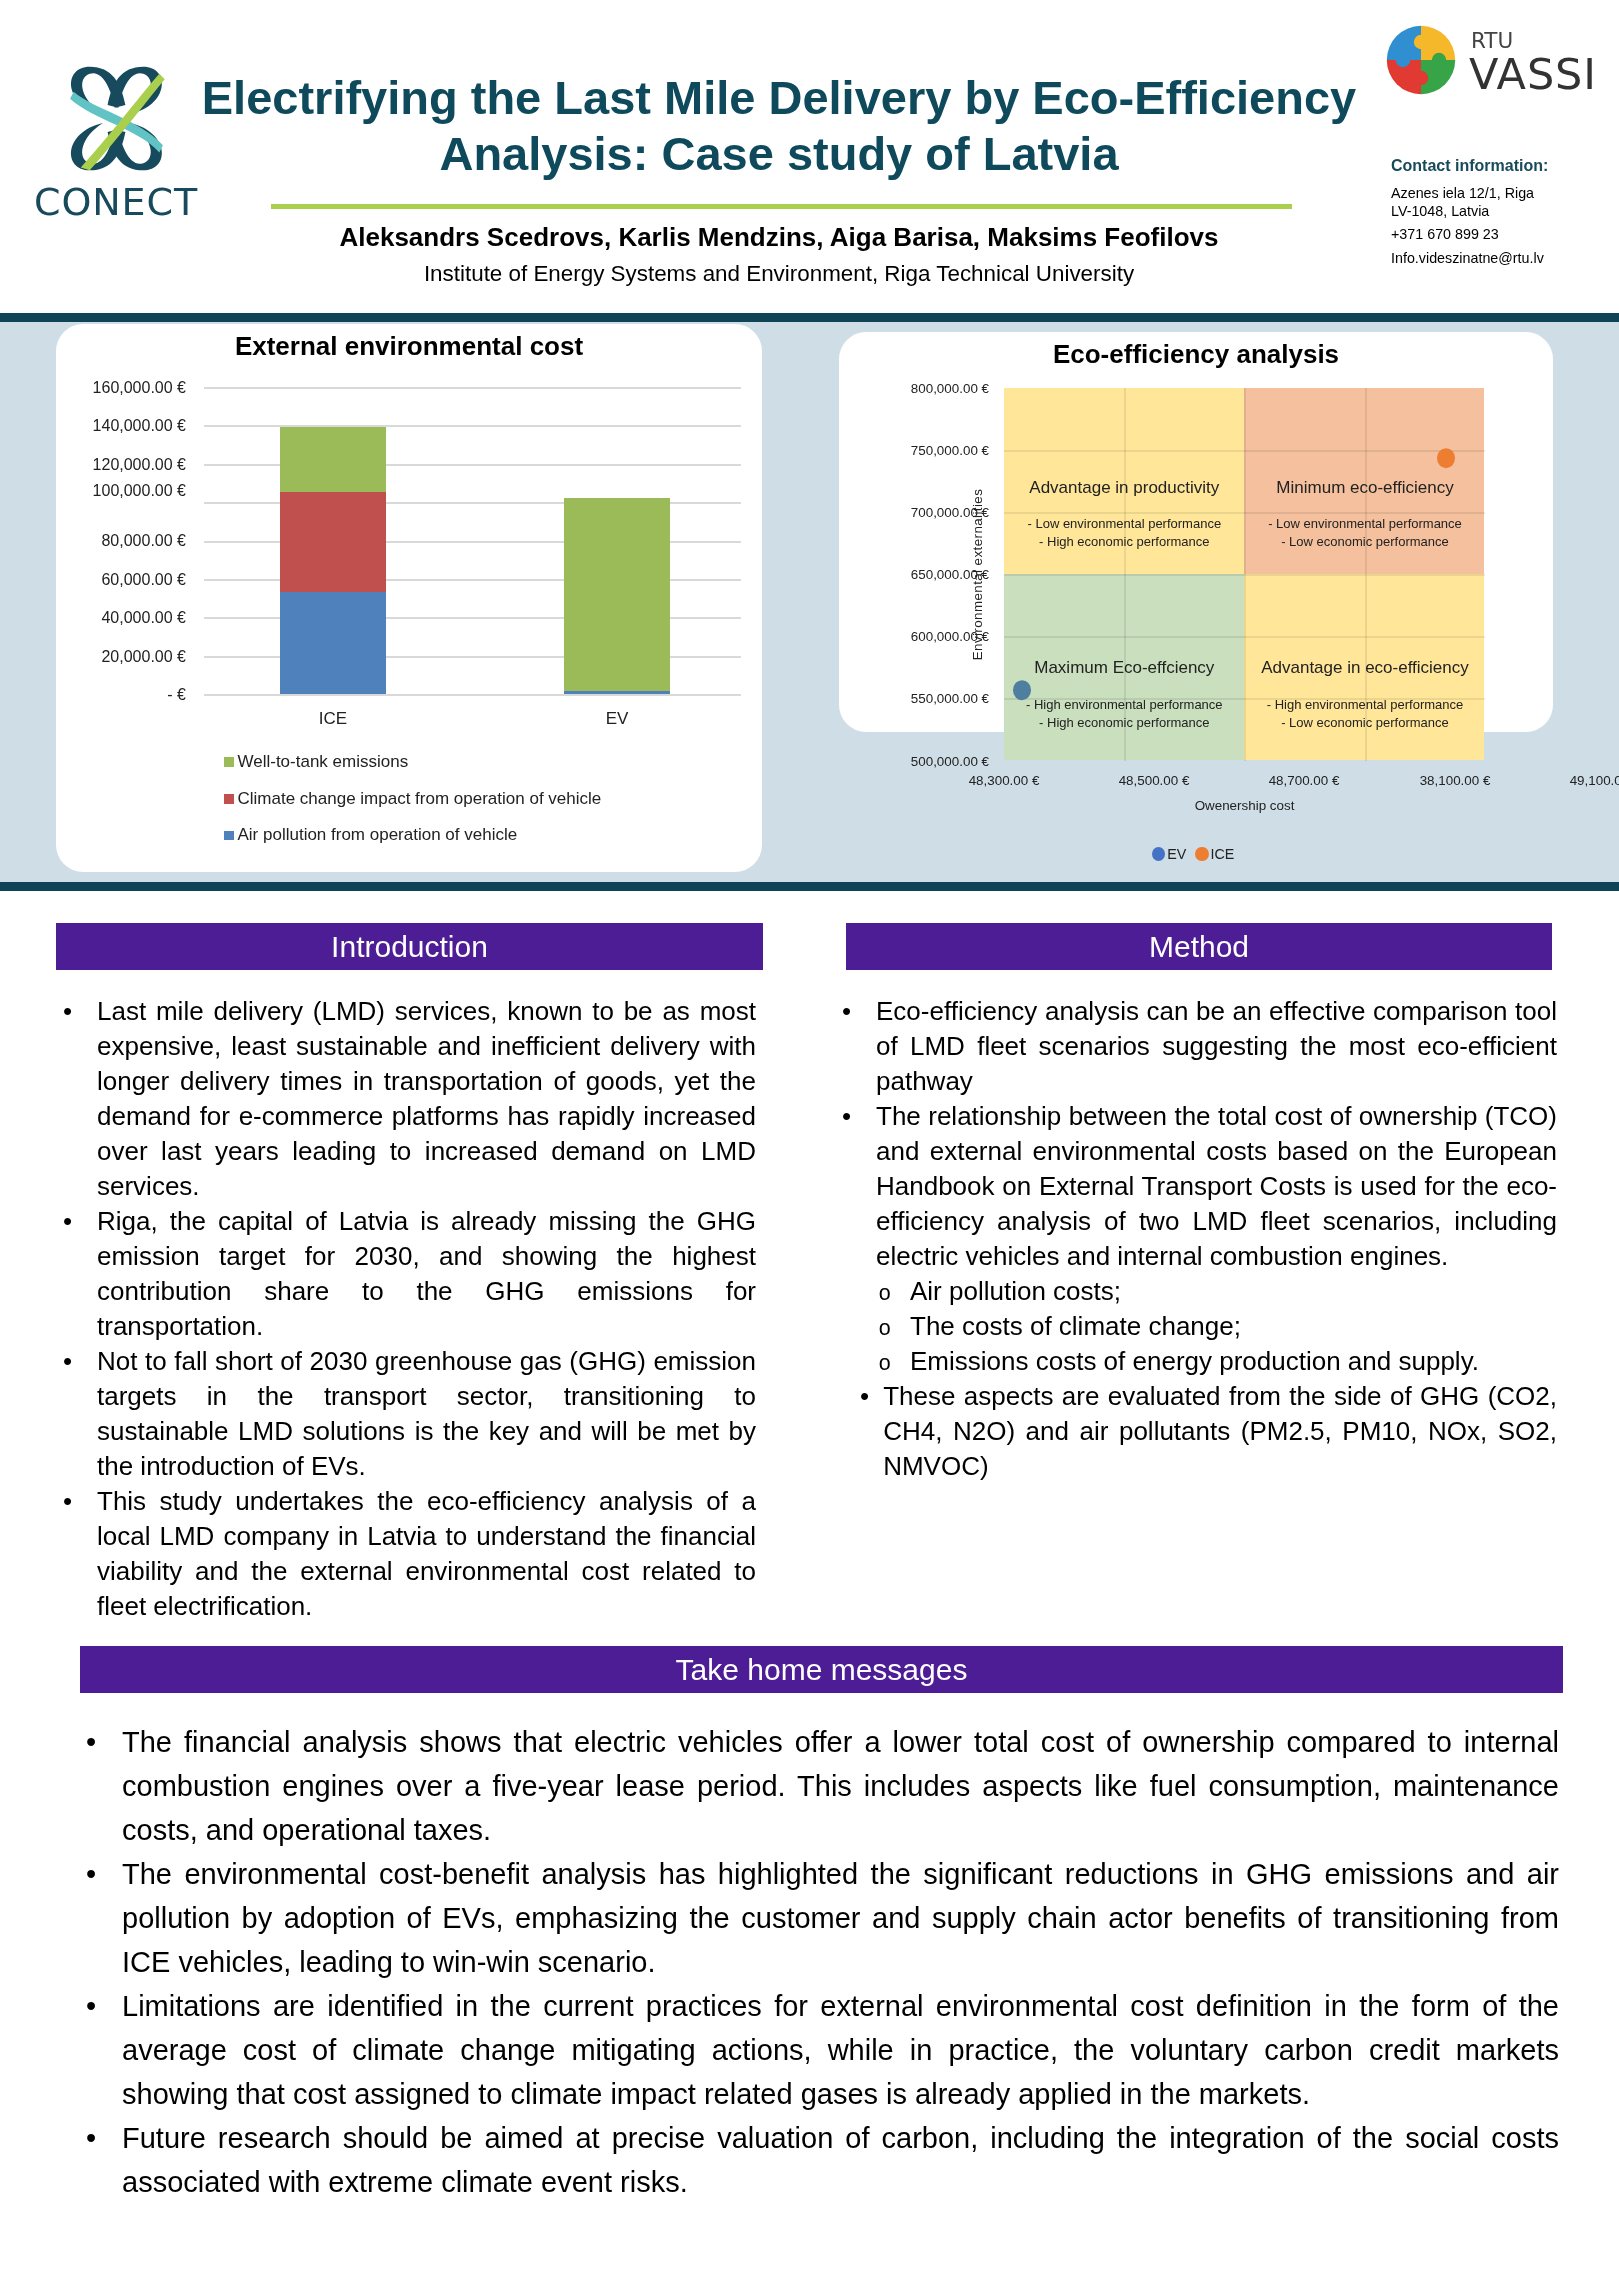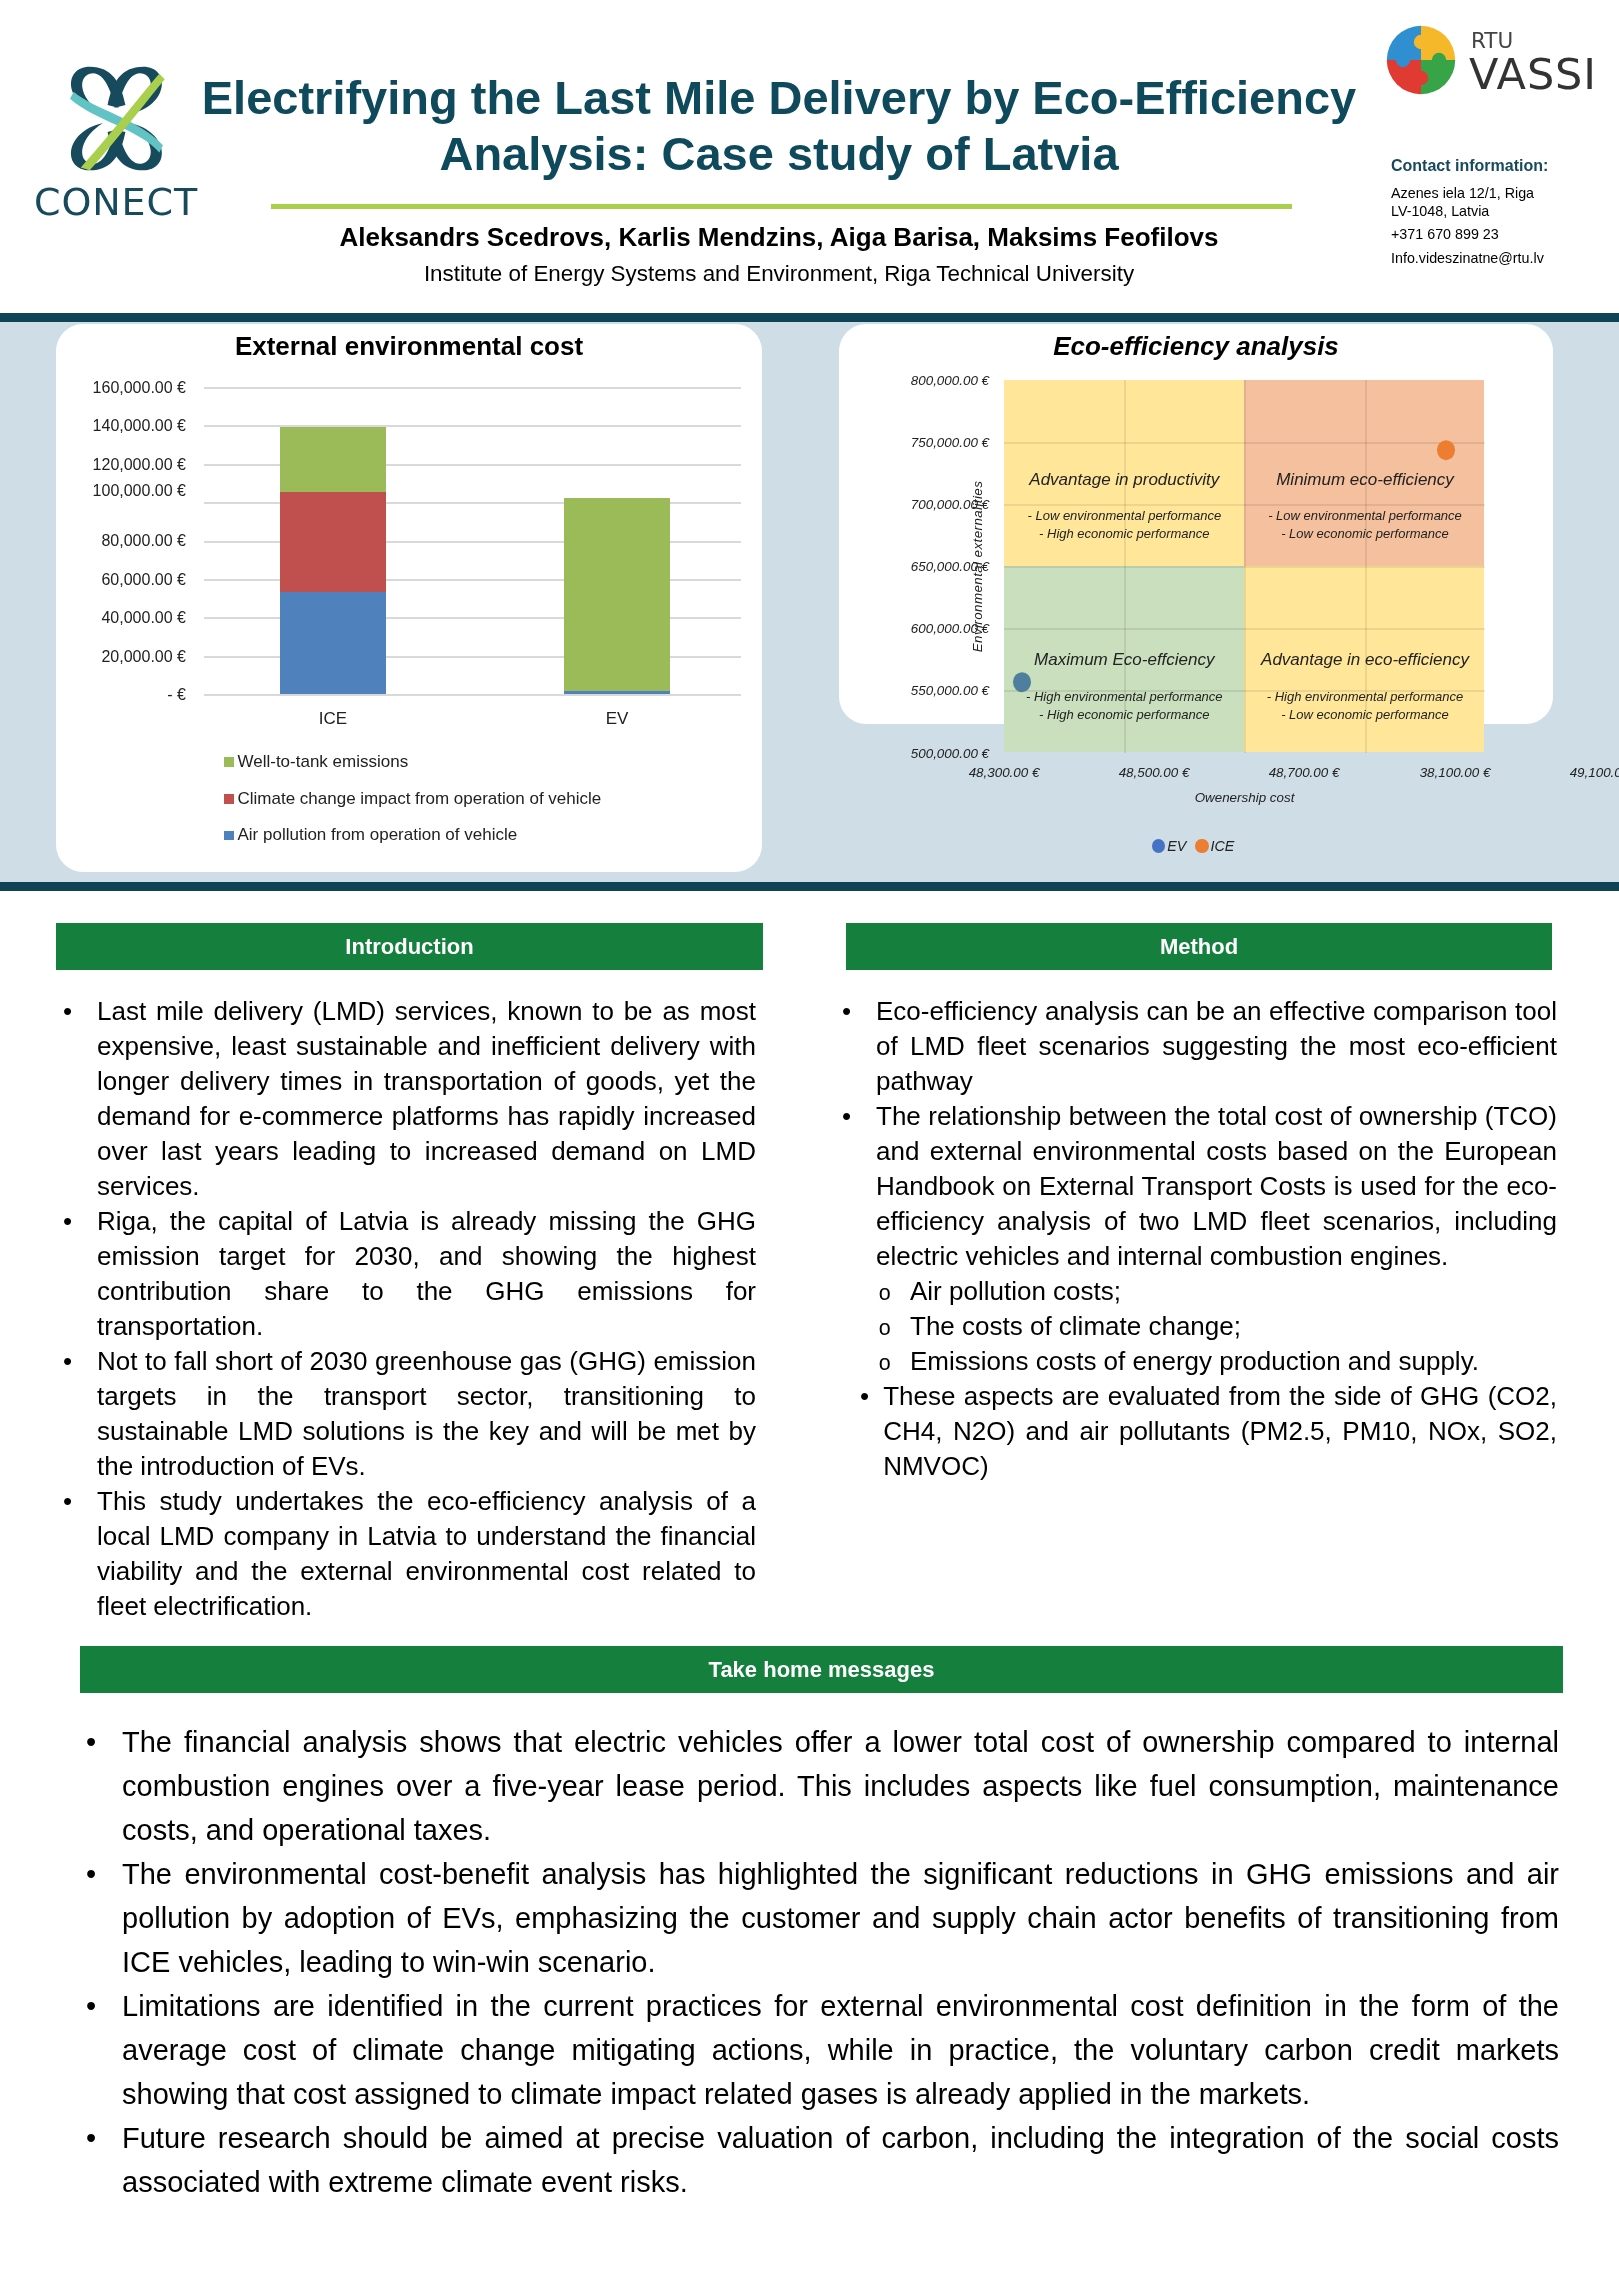--- a/index.html
+++ b/index.html
@@ -26,21 +26,21 @@
   .contact-line { margin-bottom: 5.4px; }
   .contact-addr { margin-bottom: 5.4px; }
 
   
   .band-top { position: absolute; left: 0; top: 313px; width: 1619px; height: 9px; background: #0e4456; }
   .band { position: absolute; left: 0; top: 322px; width: 1619px; height: 560px; background: #cfdde6; }
   .band-bottom { position: absolute; left: 0; top: 882px; width: 1619px; height: 9px; background: #0e4456; }
 
   .panel { position: absolute; background: #fff; border-radius: 27px; }
   .panel-left { left: 56px; top: 324px; width: 706px; height: 548px; }
-  .panel-right { left: 839px; top: 324px; width: 714px; height: 400px; font-style: italic; }
+  .panel-right { left: 839px; top: 332px; width: 714px; height: 400px; }
   .chart-title { position: absolute; width: 100%; text-align: center; font-size: 26px; font-weight: bold; top: 7.2px; }
 
   
   .bar-area { position: absolute; left: 148px; top: 63px; width: 537px; height: 307px; }
   .grid-line { position: absolute; left: 0; width: 537px; height: 1.8px; background: #d9d9d9; }
   .ytick { position: absolute; right: 555px; width: 134px; text-align: right; font-size: 16px; color: #222; font-family: "Liberation Sans Narrow", "Liberation Sans", sans-serif; transform: translateY(-50%); }
   .bar { position: absolute; bottom: 0; width: 106px; display: flex; flex-direction: column-reverse; }
   .seg { width: 100%; }
   .xcat { position: absolute; top: 322px; width: 106px; text-align: center; font-size: 17px; color: #222; }
   .legend { position: absolute; left: 168px; top: 428px; }
@@ -57,21 +57,21 @@
   .qytick { position: absolute; right: 496px; width: 134px; text-align: right; font-size: 13.4px; color: #222; transform: translateY(-50%); }
   .qxtick { position: absolute; top: 385px; width: 116px; text-align: center; font-size: 13.4px; color: #222; transform: translateX(-50%); }
   .qylabel { position: absolute; left: -143px; top: 179px; width: 233px; text-align: center; font-size: 13.4px; color: #222; transform: rotate(-90deg); letter-spacing: 0.4px; }
   .qxlabel { position: absolute; top: 410px; width: 481px; text-align: center; font-size: 13.4px; color: #222; }
   .dot { position: absolute; width: 18px; height: 19.7px; border-radius: 50%; transform: translate(-50%,-50%); }
   .qlegend { position: absolute; left: 313px; top: 514px; display: flex; align-items: center; font-size: 14.3px; color: #222; }
   .qlegend-dot { width: 13.4px; height: 14.3px; border-radius: 50%; margin-right: 1.8px; }
   .qlegend-item { display: flex; align-items: center; margin-right: 9px; }
 
   
-  .sec-head { position: absolute; background: #15803d; color: #fff; font-weight: bold; font-size: 22px; text-align: center; line-height: 47px; height: 47px; }
+  .sec-head { position: absolute; background: #4c1d95; color: #fff; font-weight: normal; font-size: 30px; text-align: center; line-height: 47px; height: 47px; }
   .sec-intro { left: 56px; top: 923px; width: 707px; }
   .sec-method { left: 846px; top: 923px; width: 706px; }
   .sec-take { left: 80px; top: 1646px; width: 1483px; height: 47px; line-height: 47px; }
 
   
   .col-text { position: absolute; font-size: 26px; line-height: 35px; text-align: justify; }
   .col-intro { left: 97px; top: 994px; width: 659px; }
   .col-method { left: 876px; top: 994px; width: 681px; }
   .bullet { position: relative; }
   .bullet::before { content: "•"; position: absolute; left: -34px; top: 0; }

